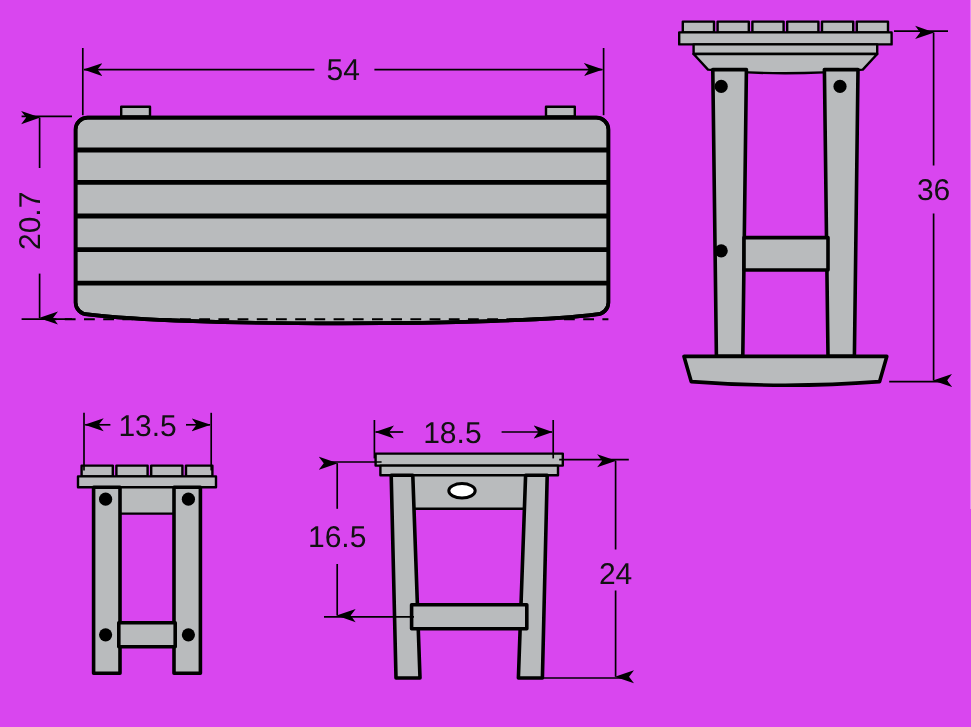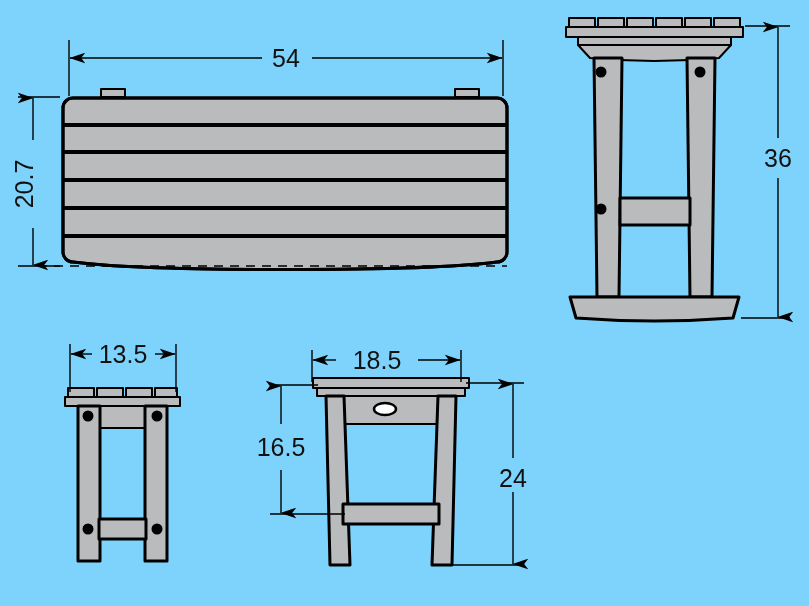--- a/index.html
+++ b/index.html
@@ -1,18 +1,18 @@
 <!DOCTYPE html>
 <html><head>
 <meta charset="utf-8">
 <style>
   html,body{margin:0;padding:0;background:#ffffff;}
   body{width:809px;height:606px;overflow:hidden;
        font-family:"Liberation Sans","DejaVu Sans",sans-serif;}
-  #stage{position:relative;width:809px;height:606px;background:#7dd3fc;}
+  #stage{position:relative;width:809px;height:606px;background:#d946ef;}
   svg.draw{position:absolute;left:0;top:0;width:809px;height:606px;}
   .fillgrey{fill:#b9bbbd;stroke:#000000;stroke-width:3;stroke-linejoin:round;}
   .fillgrey-thin{fill:#b9bbbd;stroke:#000000;stroke-width:2;stroke-linejoin:round;}
   .fillwhite{fill:#ffffff;stroke:#000000;stroke-width:2.5;}
   .bolt{fill:#000000;stroke:none;}
   .dimline{stroke:#000000;stroke-width:1.4;fill:none;}
   .extline{stroke:#000000;stroke-width:1.4;fill:none;}
   .dashline{stroke:#000000;stroke-width:1.6;fill:none;stroke-dasharray:9 7;}
   .outline{fill:none;stroke:#000000;stroke-width:3;}
   .dimtext{font-family:"Liberation Sans","DejaVu Sans",sans-serif;

